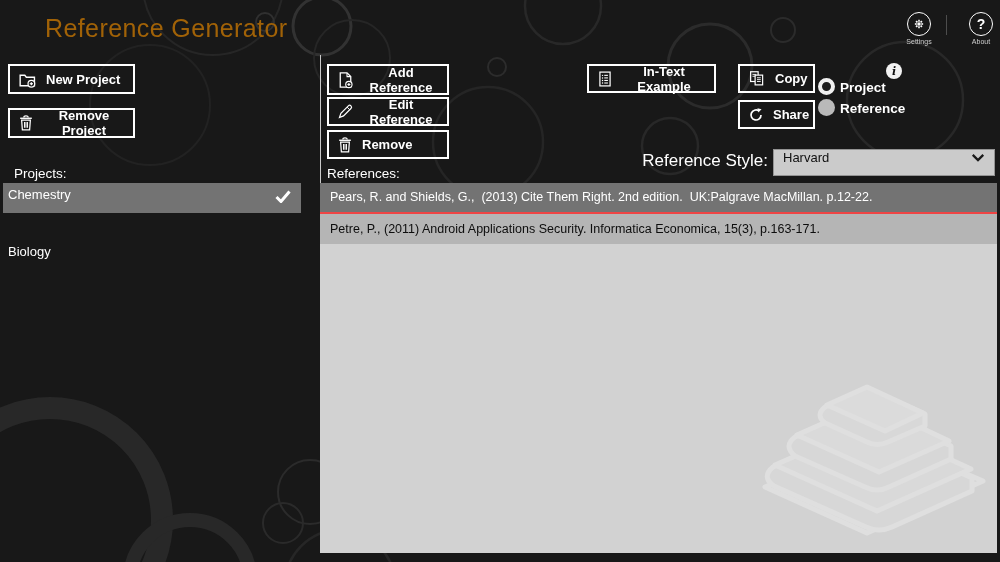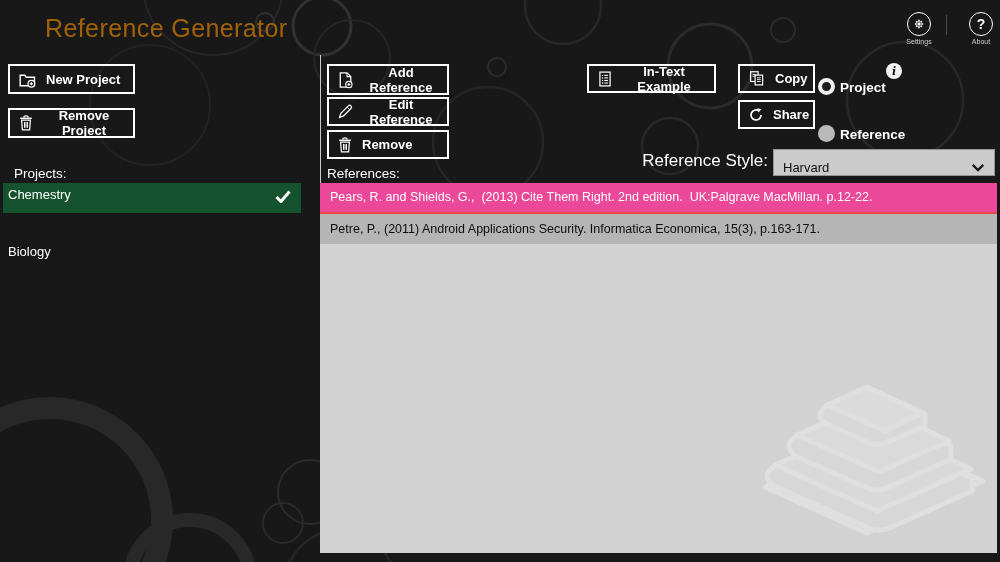--- a/index.html
+++ b/index.html
@@ -30,33 +30,33 @@
   .radio-row{display:flex;align-items:flex-end;gap:5px;z-index:2;}
   .radio-selected{width:9px;height:9px;border-radius:50%;border:4px solid #f0f0f0;background:#1d1d1d;}
   .radio-unselected{width:17px;height:17px;border-radius:50%;background:#b9b9b9;}
   .radio-label{font-size:13.5px;font-weight:600;color:#fff;}
   .info-dot{left:886px;top:63px;width:16px;height:16px;border-radius:50%;background:#f2f2f2;color:#111;
     display:flex;align-items:center;justify-content:center;
     font-family:"DejaVu Serif",serif;font-weight:700;font-style:italic;font-size:11px;z-index:2;}
   
   .style-label{left:548px;top:151px;width:220px;text-align:right;font-size:17px;color:#fff;z-index:2;}
   .style-select{left:773px;top:149px;width:222px;height:27px;background:#cbcbcb;border:1px solid #939393;
-    box-sizing:border-box;display:flex;align-items:flex-end;padding:0 9px;font-size:13px;color:#101010;z-index:2;cursor:pointer;}
+    box-sizing:border-box;display:flex;align-items:flex-start;padding:0 9px;font-size:13px;color:#101010;z-index:2;cursor:pointer;}
   .style-select .chev{margin-left:auto;}
   
-  .proj-row-selected{left:3px;top:183px;width:298px;height:30px;background:#14532d;color:#fff;
+  .proj-row-selected{left:3px;top:183px;width:298px;height:30px;background:#737373;color:#fff;
     font-size:13px;box-sizing:border-box;padding:4px 10px 0 5px;z-index:2;cursor:pointer;}
   .proj-check{position:absolute;right:10px;top:7px;}
   .proj-row{left:3px;top:220px;width:298px;height:22px;color:#fff;font-size:13px;
     box-sizing:border-box;padding-left:5px;z-index:2;cursor:pointer;margin-top:24px;}
   
   .ref-panel{left:320px;top:183px;width:677px;height:370px;background:#d2d2d2;z-index:1;overflow:hidden;}
   .ref-row{position:absolute;left:0;width:100%;box-sizing:border-box;padding-left:10px;
     font-size:12.5px;white-space:pre;overflow:hidden;cursor:pointer;}
-  .ref-row-0{top:0;height:29px;line-height:29px;background:#ec4899;color:#fff;}
+  .ref-row-0{top:0;height:29px;line-height:29px;background:#737373;color:#fff;}
   .ref-row-1{top:29px;height:32px;line-height:30px;background:#b5b5b5;border-top:2px solid #ef4444;color:#0d0d0d;}
   .ref-row-2{top:66px;height:48px;line-height:21px;padding-top:4px;background:transparent;color:#0d0d0d;
     white-space:pre-wrap;width:622px;}
   .books-watermark{position:absolute;right:6px;bottom:6px;z-index:0;}
 </style>
 </head>
 <body>
 
 <svg id="bg-circles" width="1000" height="562">
   <g fill="none">
@@ -197,21 +197,21 @@
     <path d="M19.5 12 a7.5 7.5 0 1 1 -3.4 -6.3" fill="none" stroke="#fff" stroke-width="2.6"></path>
     <path d="M14.2 1.8 L20.3 3.4 L15.5 8.2 Z" fill="#fff"></path>
   </svg>
   <span>Share</span>
 </button>
 
 <div class="abs radio-row" style="left:818px;top:78px;">
   <span class="radio-selected"></span>
   <span class="radio-label">Project</span>
 </div>
-<div class="abs radio-row" style="left:818px;top:99px;margin-top:26px;">
+<div class="abs radio-row" style="left:818px;top:99px;">
   <span class="radio-unselected"></span>
   <span class="radio-label">Reference</span>
 </div>
 <div class="abs info-dot">i</div>
 
 <div class="abs style-label">Reference Style:</div>
 <div class="abs style-select">
   <span>Harvard</span>
   <span class="chev">
     <svg width="14" height="9" viewBox="0 0 16 10">

